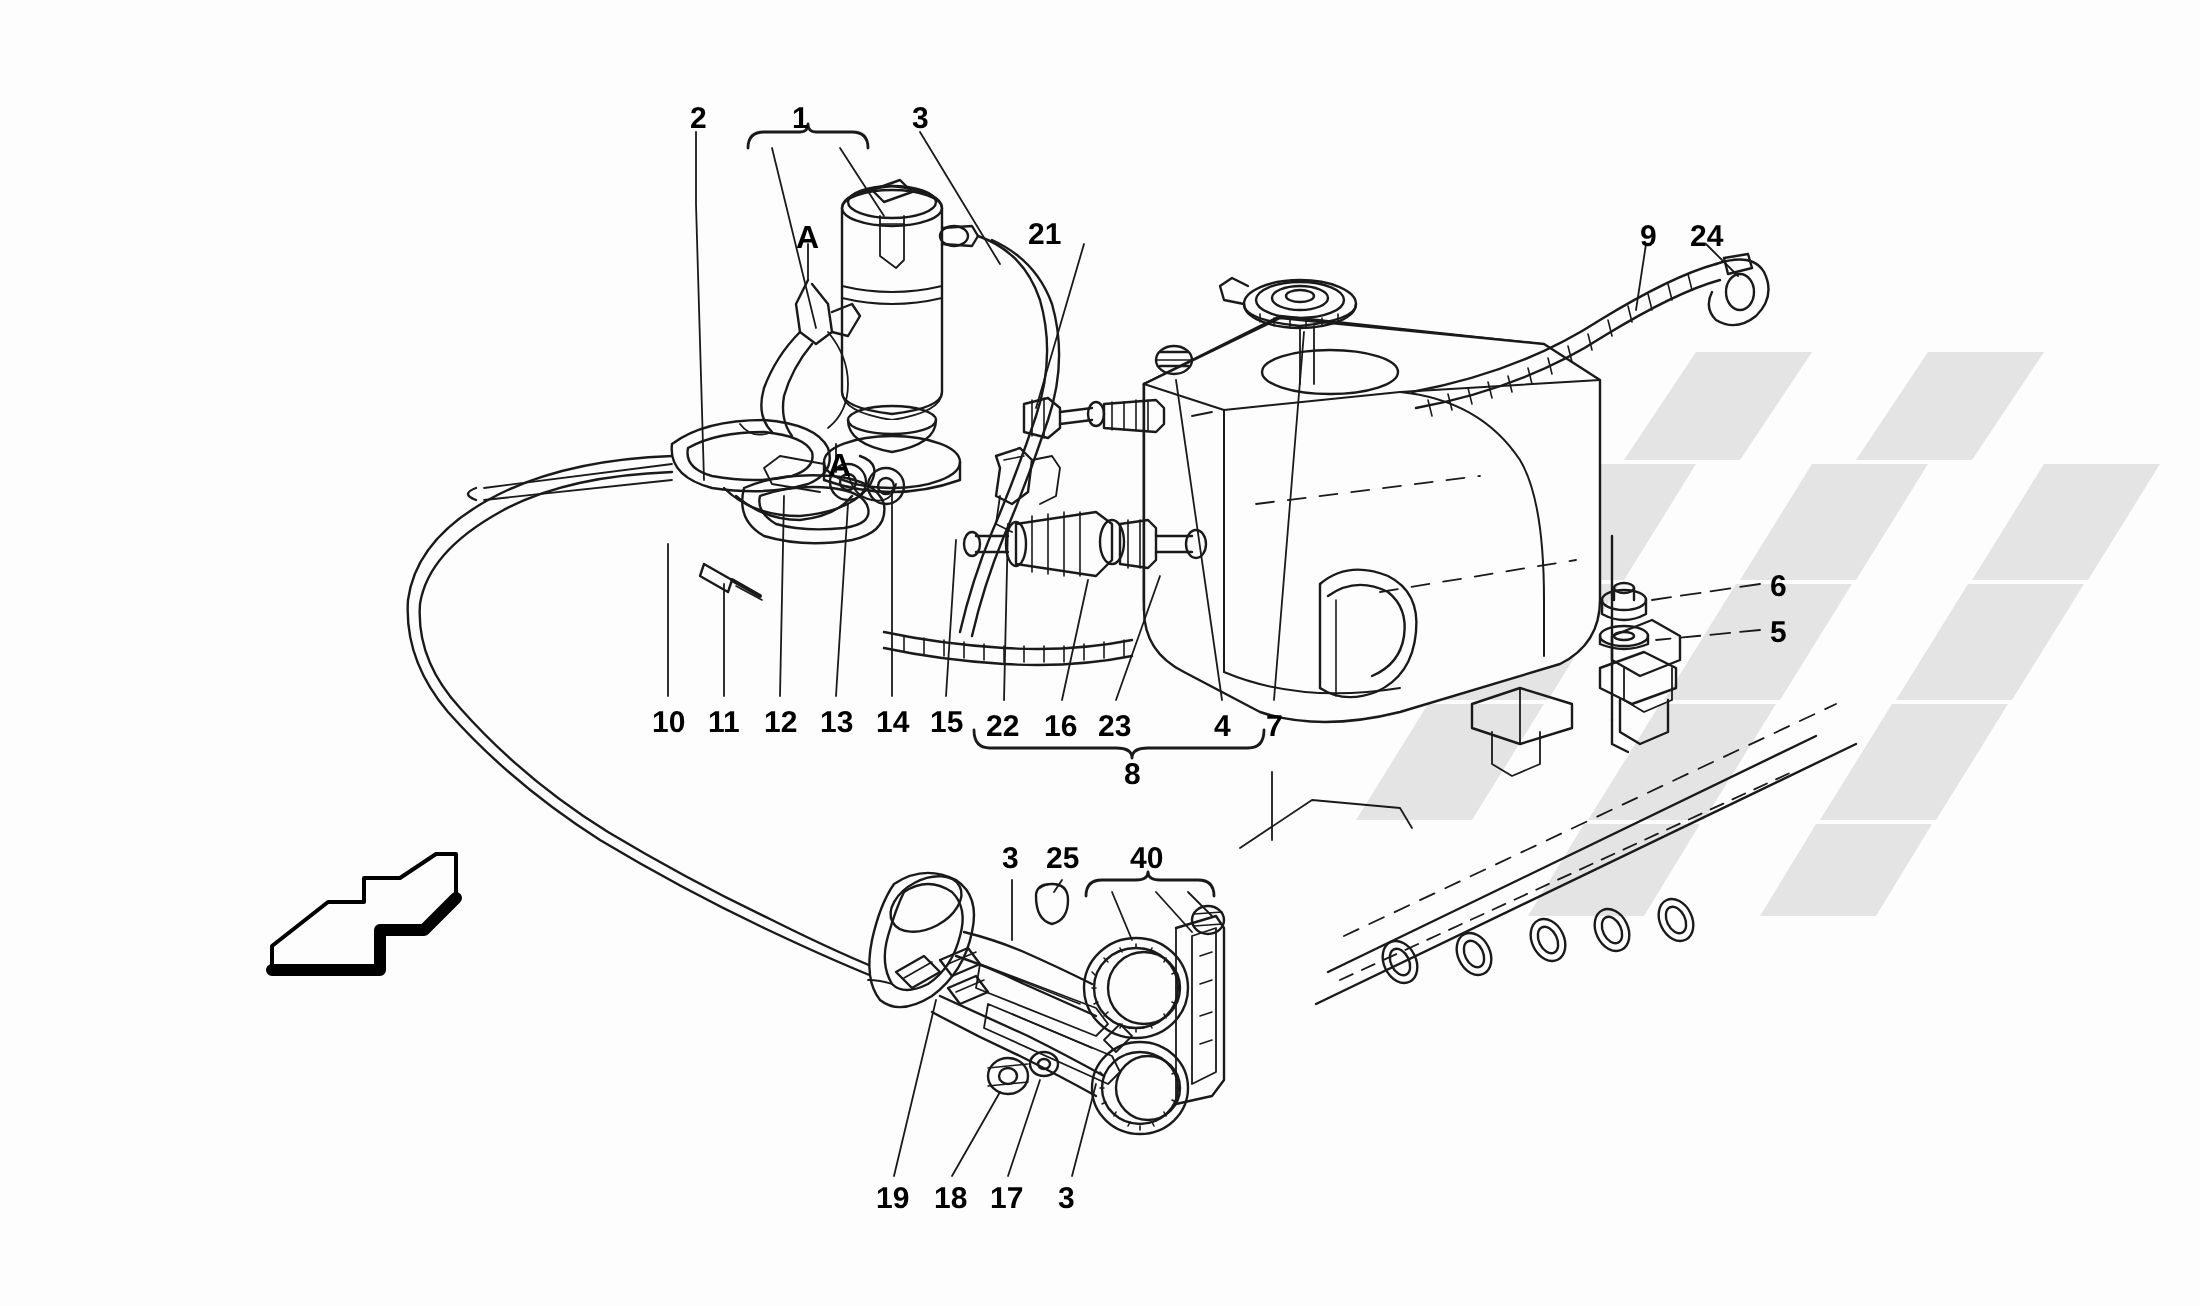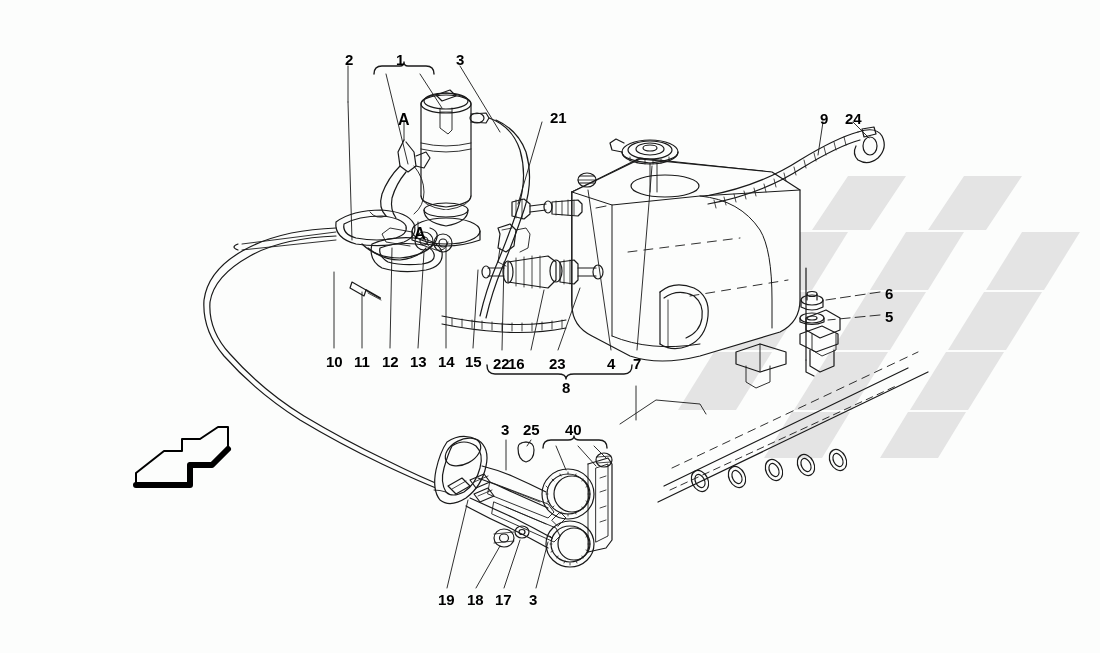--- a/index.html
+++ b/index.html
@@ -463,33 +463,33 @@
 
     </g>
   </svg>
 
   <div class="lbl sec" style="left:398px;top:112px;z-index:3">A</div>
   <div class="lbl sec" style="left:414px;top:226px;z-index:3">A</div>
 
   <div class="lbl" style="left:345px;top:52px;z-index:3">2</div>
   <div class="lbl" style="left:396px;top:52px;z-index:3">1</div>
   <div class="lbl" style="left:456px;top:52px;z-index:3">3</div>
-  <div class="lbl" style="left:550px;top:110px;z-index:3">21</div>
+  <div class="lbl" style="left:514px;top:110px;z-index:3">21</div>
   <div class="lbl" style="left:820px;top:111px;z-index:3">9</div>
   <div class="lbl" style="left:845px;top:111px;z-index:3">24</div>
   <div class="lbl" style="left:885px;top:286px;z-index:3">6</div>
   <div class="lbl" style="left:885px;top:309px;z-index:3">5</div>
   <div class="lbl" style="left:326px;top:354px;z-index:3">10</div>
   <div class="lbl" style="left:354px;top:354px;z-index:3">11</div>
   <div class="lbl" style="left:382px;top:354px;z-index:3">12</div>
   <div class="lbl" style="left:410px;top:354px;z-index:3">13</div>
   <div class="lbl" style="left:438px;top:354px;z-index:3">14</div>
   <div class="lbl" style="left:465px;top:354px;z-index:3">15</div>
   <div class="lbl" style="left:493px;top:356px;z-index:3">22</div>
-  <div class="lbl" style="left:508px;top:356px;z-index:3">16</div>
+  <div class="lbl" style="left:522px;top:356px;z-index:3">16</div>
   <div class="lbl" style="left:549px;top:356px;z-index:3">23</div>
   <div class="lbl" style="left:607px;top:356px;z-index:3">4</div>
   <div class="lbl" style="left:633px;top:356px;z-index:3">7</div>
   <div class="lbl" style="left:562px;top:380px;z-index:3">8</div>
   <div class="lbl" style="left:501px;top:422px;z-index:3">3</div>
   <div class="lbl" style="left:523px;top:422px;z-index:3">25</div>
   <div class="lbl" style="left:565px;top:422px;z-index:3">40</div>
   <div class="lbl" style="left:438px;top:592px;z-index:3">19</div>
   <div class="lbl" style="left:467px;top:592px;z-index:3">18</div>
   <div class="lbl" style="left:495px;top:592px;z-index:3">17</div>

